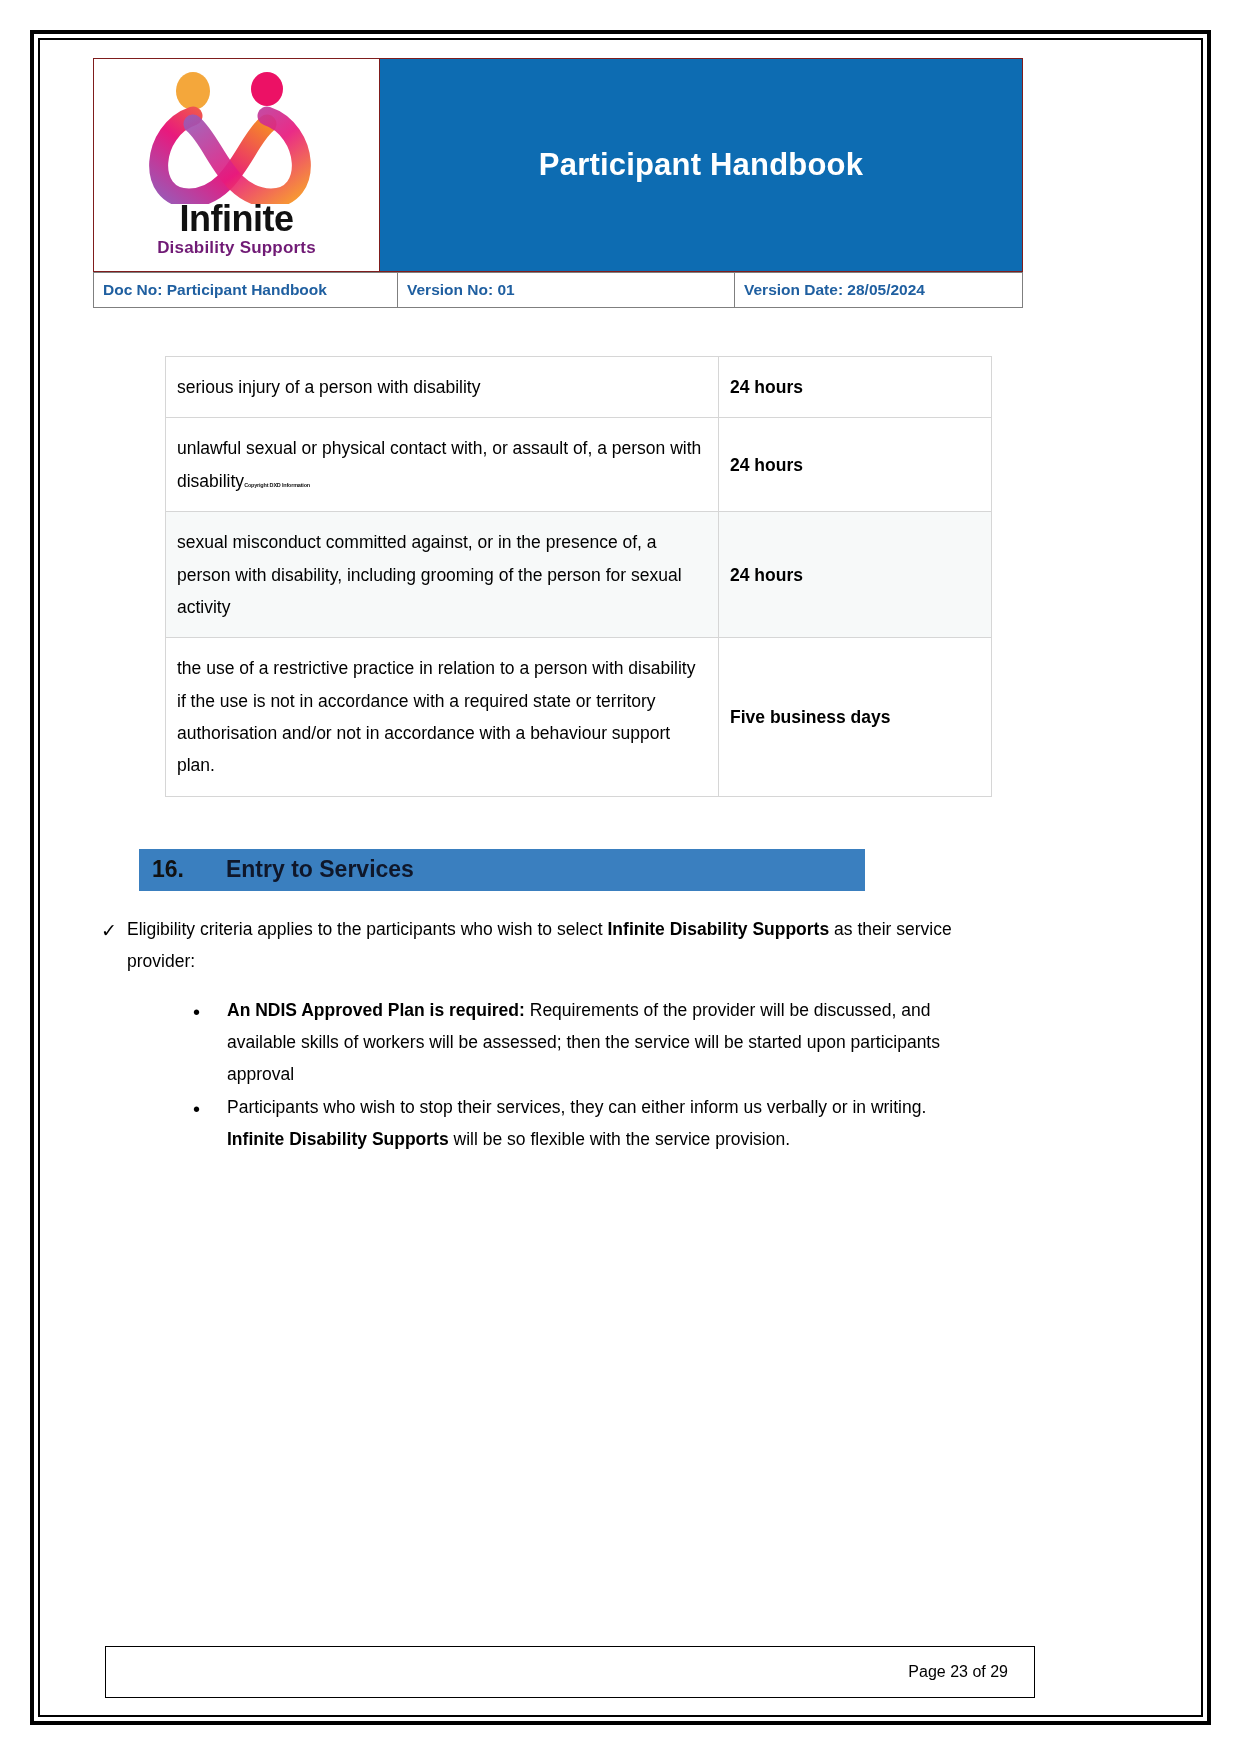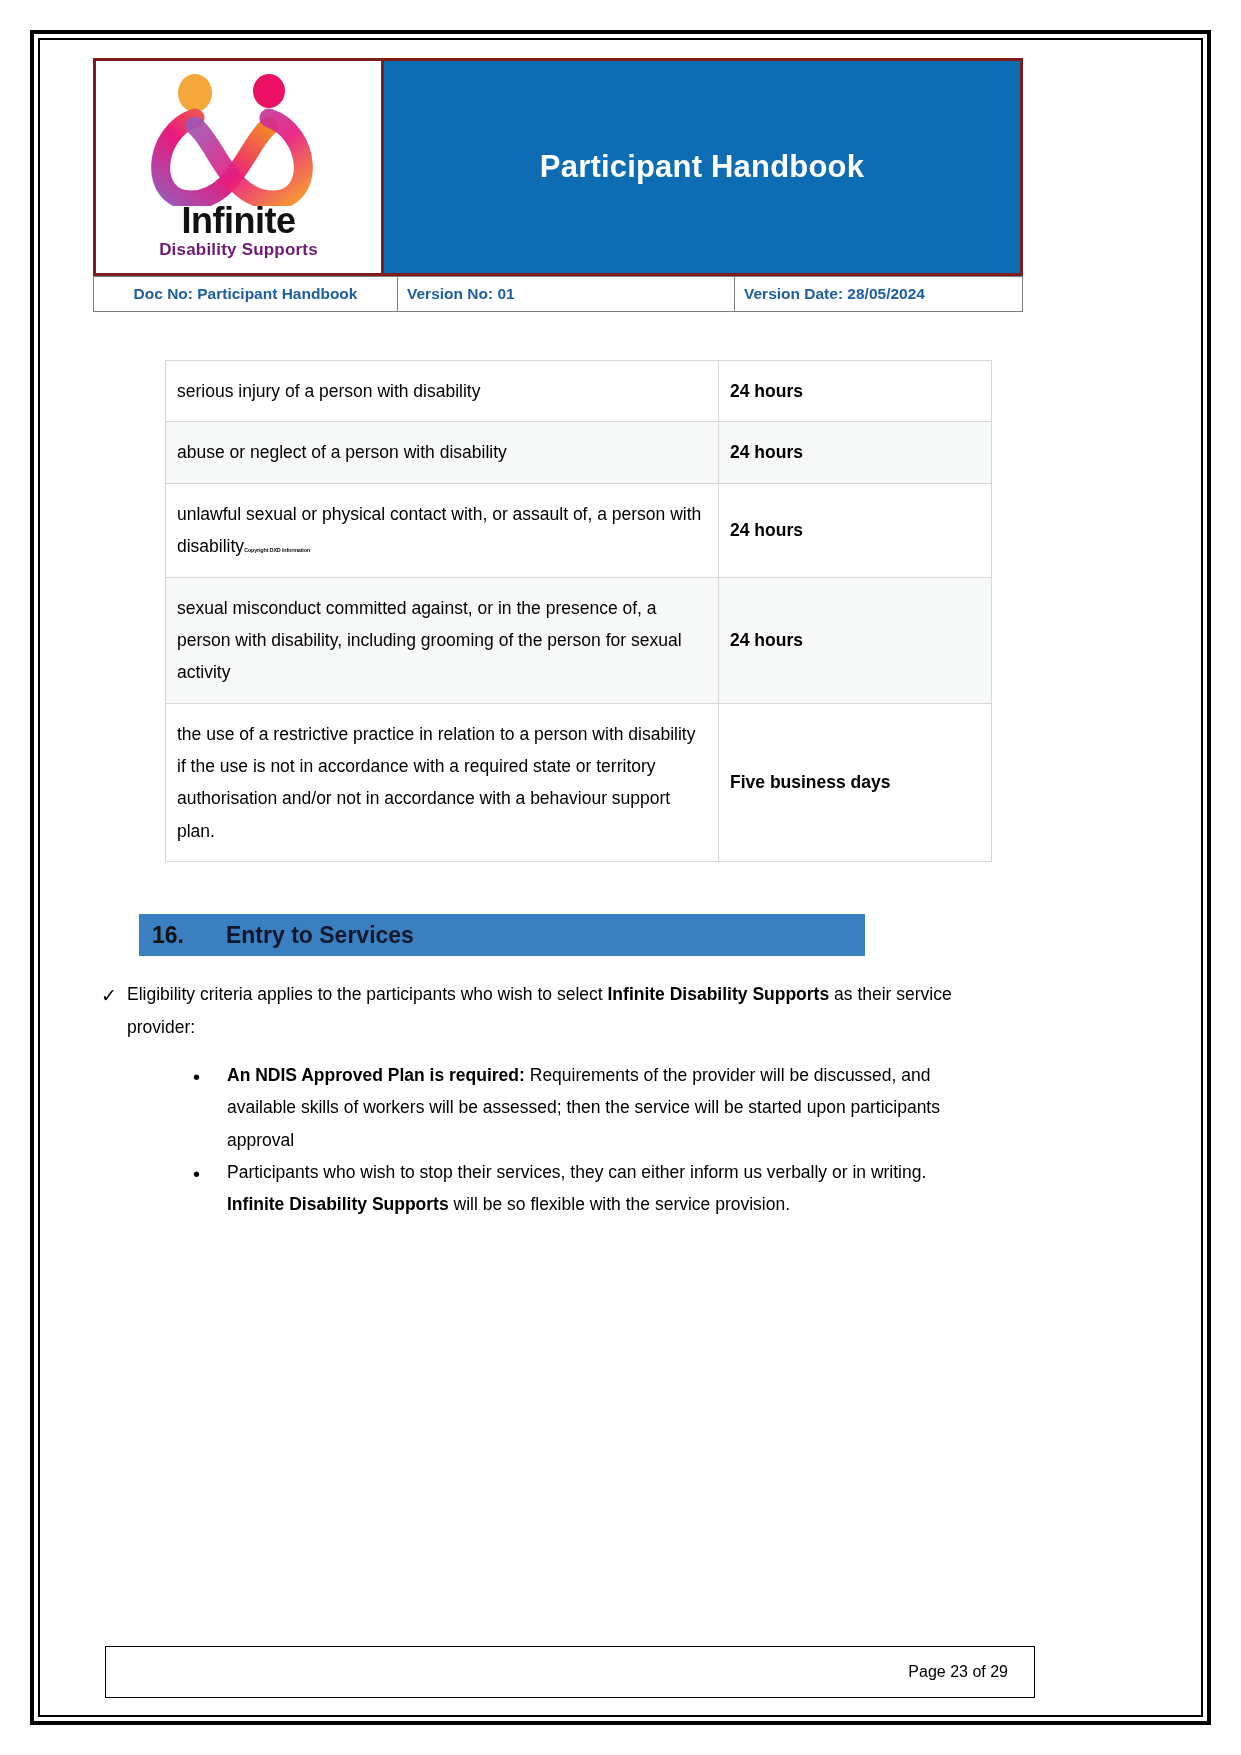--- a/index.html
+++ b/index.html
@@ -39,21 +39,21 @@
     height: 1640px;
   }
 
   
   .hdr {
     width: 930px;
     border-collapse: collapse;
     table-layout: fixed;
   }
   .hdr td {
-    border: 3px solid #7f1d1d;
+    border: 1px solid #7f1d1d;
     padding: 0;
     vertical-align: middle;
   }
   .hdr-logo-cell {
     width: 285px;
     height: 212px;
     background: #ffffff;
     text-align: center;
   }
   .hdr-title-cell {
@@ -98,21 +98,21 @@
   .docinfo td {
     border: 1px solid #7f7f7f;
     height: 34px;
     padding: 0 9px;
     color: #1f5fa0;
     font-size: 15.5px;
     font-weight: bold;
     vertical-align: middle;
     white-space: nowrap;
   }
-  .di-1 { width: 285px; text-align: center; }
+  .di-1 { width: 285px; }
   .di-2 { width: 318px; }
 
   
   .main-table-wrap { margin-top: 48px; }
   .mtable {
     width: 780px;
     margin-left: 72px;
     border-collapse: collapse;
     table-layout: fixed;
   }
@@ -275,24 +275,20 @@
   </tbody>
     </table>
 
   <div class="main-table-wrap">
     <table class="mtable">
       <tbody>
           <tr>
         <td class="c1">serious injury of a person with disability</td>
         <td class="c2">24 hours</td>
       </tr>
-      <tr class="row-alt">
-        <td class="c1">abuse or neglect of a person with disability</td>
-        <td class="c2">24 hours</td>
-      </tr>
       <tr>
         <td class="c1"><span>unlawful sexual or physical contact with, or assault of, a person with disability</span><span class="tiny-note">Copyright DXD Information</span></td>
         <td class="c2">24 hours</td>
       </tr>
       <tr class="row-alt">
         <td class="c1">sexual misconduct committed against, or in the presence of, a person with disability, including grooming of the person for sexual activity</td>
         <td class="c2">24 hours</td>
       </tr>
       <tr>
         <td class="c1">the use of a restrictive practice in relation to a person with disability if the use is not in accordance with a required state or territory authorisation and/or not in accordance with a behaviour support plan.</td>

